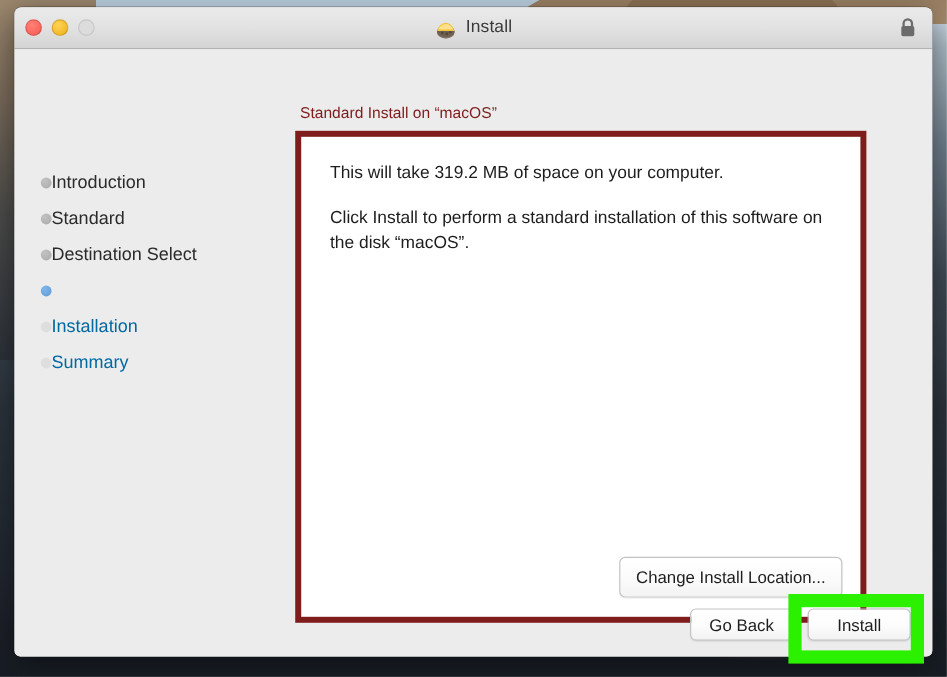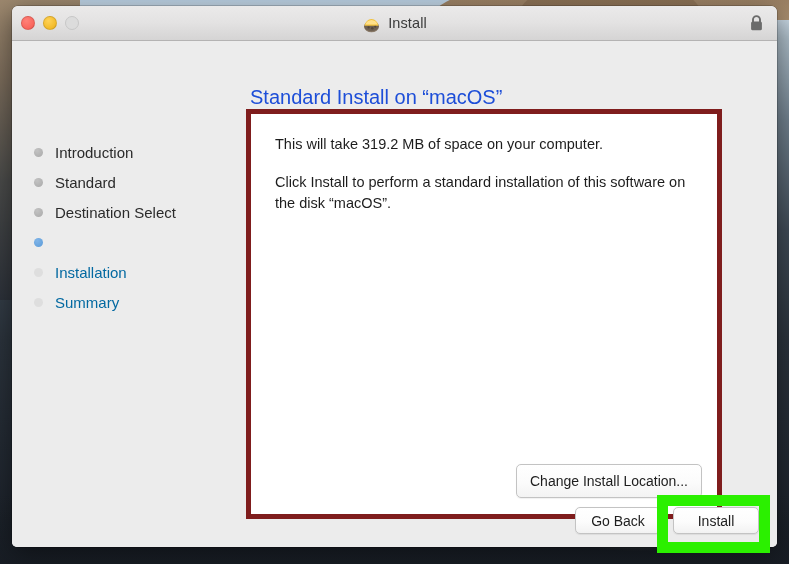--- a/index.html
+++ b/index.html
@@ -172,21 +172,20 @@
     left: 22px;
     top: 96px;
     list-style: none;
     margin: 0;
     padding: 0;
   }
   .step-item {
     display: flex;
     align-items: center;
     height: 30px;
-    gap: 12px;
   }
   .step-dot {
     width: 9px;
     height: 9px;
     border-radius: 50%;
     flex: none;
   }
   .dot-done    { background: radial-gradient(circle at 35% 30%, #c2c2c2, #a9a9a9); }
   .dot-current { background: radial-gradient(circle at 35% 30%, #7fb4e8, #5b9bd8); }
   .dot-todo    { background: #dedede; }
@@ -200,22 +199,22 @@
     position: absolute;
     left: 222px;
     top: 0;
     width: 543px;
     height: 507px;
   }
   #panel-heading {
     position: absolute;
     left: 16px;
     top: 45px;
-    font-size: 20px;
-    color: #1d4ed8;
+    font-size: 13px;
+    color: #7f1d1d;
   }
   #content-box {
     position: absolute;
     left: 12px;
     top: 68px;
     width: 476px;
     height: 410px;
     background: #fff;
     border: 5px solid #7f1d1d;
     box-sizing: border-box;

